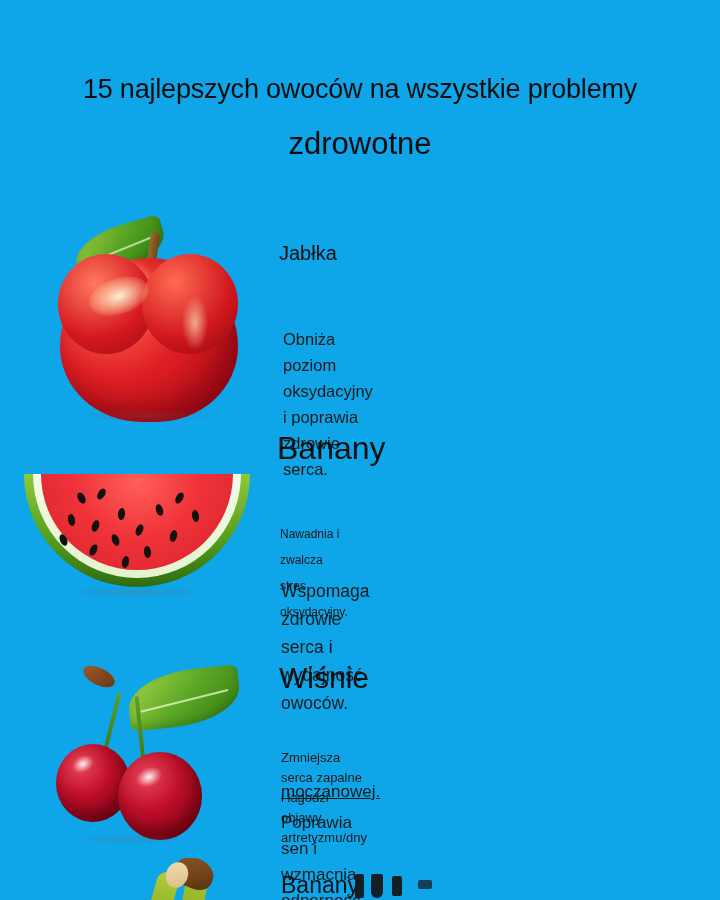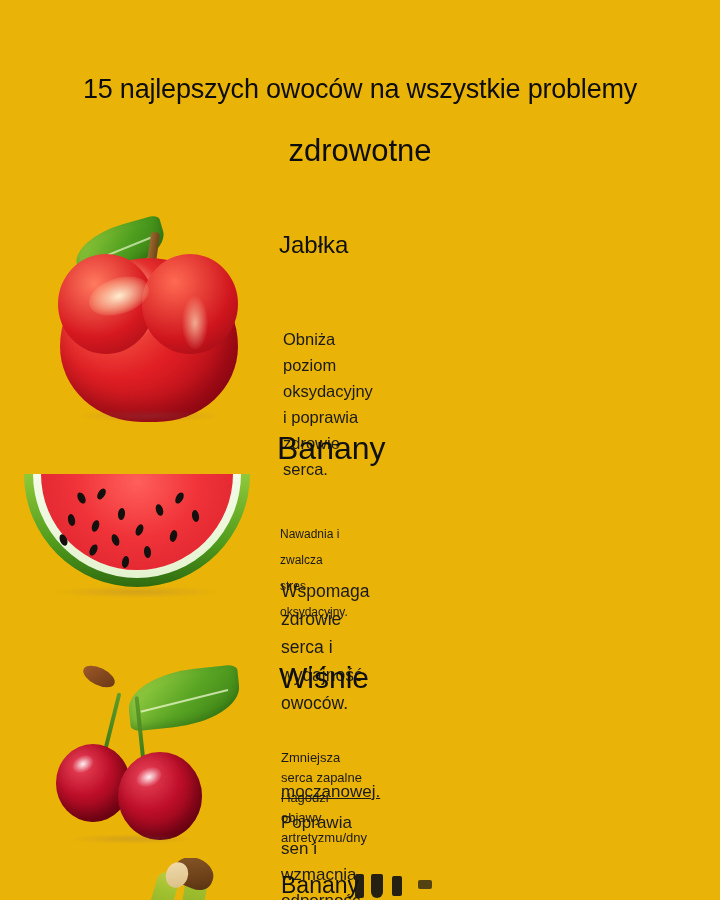--- a/index.html
+++ b/index.html
@@ -13,21 +13,21 @@
     position: relative;
     overflow: hidden;
     font-family: "Liberation Sans", sans-serif;
     color: #111111;
     -webkit-font-smoothing: antialiased;
   }
 
   .page {
     position: absolute;
     inset: 0;
-    background: #eab308;
+    background: #0ea5e9;
   }
 
   
   .title-block {
     position: absolute;
     top: 72px;
     left: 0;
     width: 720px;
     text-align: center;
   }
@@ -35,21 +35,21 @@
     font-size: 27px;
     font-weight: 400;
     letter-spacing: -0.2px;
     line-height: 34px;
     color: #0d0d0d;
   }
   .title-line2 {
     font-size: 31px;
     font-weight: 500;
     line-height: 40px;
-    margin-top: 25px;
+    margin-top: 18px;
     color: #0d0d0d;
   }
 
   
   .section {
     position: absolute;
   }
   .fruit-heading {
     position: absolute;
     font-weight: 400;
@@ -340,21 +340,21 @@
       </div>
       <div class="apple-stem"></div>
       <div class="apple-body"></div>
       <div class="apple-lobe-l"></div>
       <div class="apple-lobe-r"></div>
       <div class="apple-gloss"></div>
       <div class="apple-gloss2"></div>
       <div class="apple-shadow"></div>
     </div>
 
-    <div class="fruit-heading" style="left:279px; top:228px; font-size:24px; line-height:34px;">Jabłka</div>
+    <div class="fruit-heading" style="left:279px; top:236px; font-size:20px; line-height:34px;">Jabłka</div>
 
     <div class="fruit-desc" style="left:283px; top:326px; font-size:16.5px; line-height:26px;">Obniża poziom oksydacyjny i poprawia
 zdrowie serca.</div>
   </div>
 
   <div class="section">
 
     <div id="watermelon-art">
       <div class="wm-skin"></div>
       <div class="wm-white"></div>

